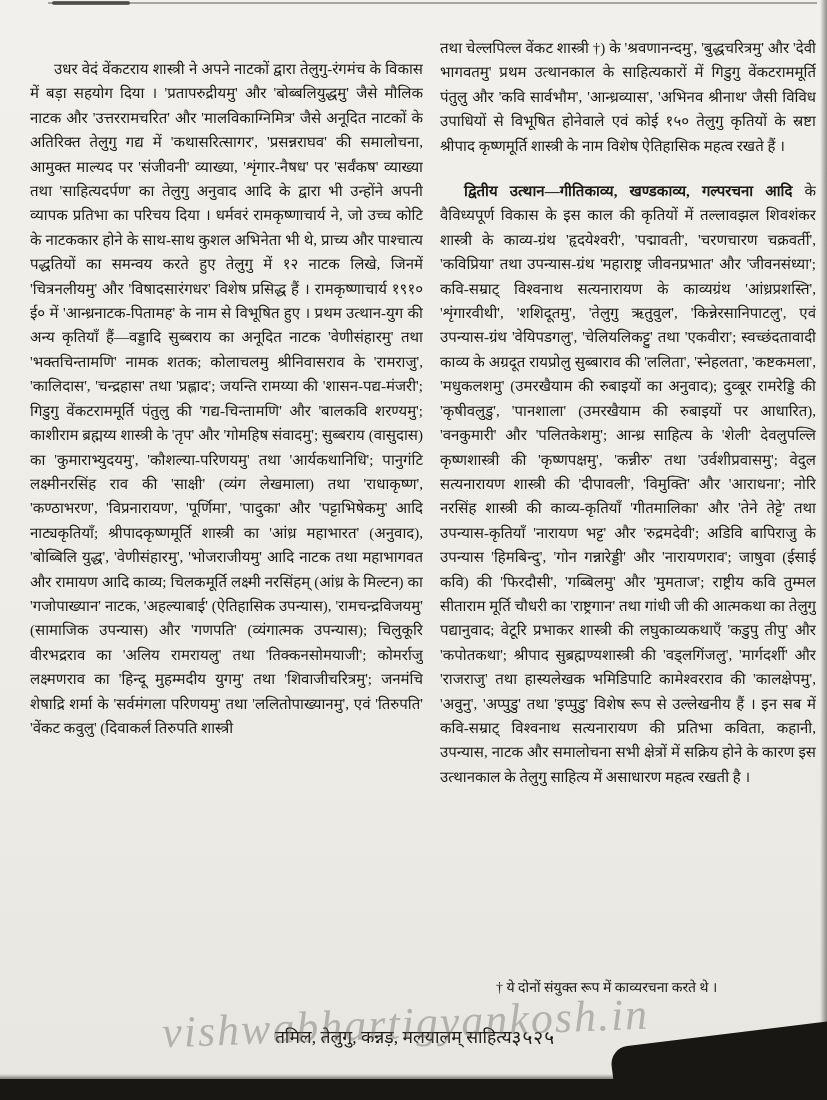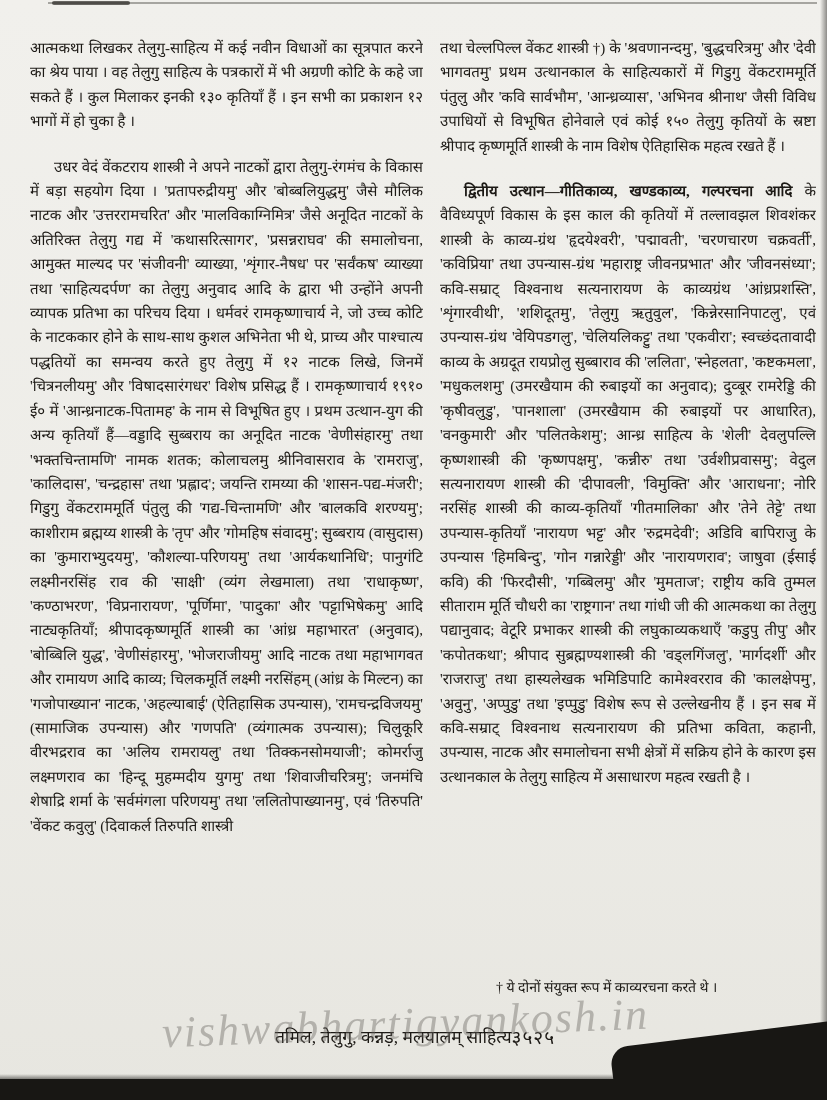--- a/index.html
+++ b/index.html
@@ -55,21 +55,20 @@
 <div class="page">
 
   <div class="edge-top"></div>
   <div class="edge-top-blob"></div>
   <div class="edge-right"></div>
   <div class="corner-dark"></div>
   <div class="band-bottom-soft"></div>
   <div class="band-bottom"></div>
 
   <div class="col col-left">
-    <p>आत्मकथा लिखकर तेलुगु-साहित्य में कई नवीन विधाओं का सूत्रपात करने का श्रेय पाया । वह तेलुगु साहित्य के पत्रकारों में भी अग्रणी कोटि के कहे जा सकते हैं । कुल मिलाकर इनकी १३० कृतियाँ हैं । इन सभी का प्रकाशन १२ भागों में हो चुका है ।</p>
     <p class="indent">उधर वेदं वेंकटराय शास्त्री ने अपने नाटकों द्वारा तेलुगु-रंगमंच के विकास में बड़ा सहयोग दिया । 'प्रतापरुद्रीयमु' और 'बोब्बलियुद्धमु' जैसे मौलिक नाटक और 'उत्तररामचरित' और 'मालविकाग्निमित्र' जैसे अनूदित नाटकों के अतिरिक्त तेलुगु गद्य में 'कथासरित्सागर', 'प्रसन्नराघव' की समालोचना, आमुक्त माल्यद पर 'संजीवनी' व्याख्या, 'शृंगार-नैषध' पर 'सर्वंकष' व्याख्या तथा 'साहित्यदर्पण' का तेलुगु अनुवाद आदि के द्वारा भी उन्होंने अपनी व्यापक प्रतिभा का परिचय दिया । धर्मवरं रामकृष्णाचार्य ने, जो उच्च कोटि के नाटककार होने के साथ-साथ कुशल अभिनेता भी थे, प्राच्य और पाश्चात्य पद्धतियों का समन्वय करते हुए तेलुगु में १२ नाटक लिखे, जिनमें 'चित्रनलीयमु' और 'विषादसारंगधर' विशेष प्रसिद्ध हैं । रामकृष्णाचार्य १९१० ई० में 'आन्ध्रनाटक-पितामह' के नाम से विभूषित हुए । प्रथम उत्थान-युग की अन्य कृतियाँ हैं—वड्डादि सुब्बराय का अनूदित नाटक 'वेणीसंहारमु' तथा 'भक्तचिन्तामणि' नामक शतक; कोलाचलमु श्रीनिवासराव के 'रामराजु', 'कालिदास', 'चन्द्रहास' तथा 'प्रह्लाद'; जयन्ति रामय्या की 'शासन-पद्य-मंजरी'; गिडुगु वेंकटराममूर्ति पंतुलु की 'गद्य-चिन्तामणि' और 'बालकवि शरण्यमु'; काशीराम ब्रह्मय्य शास्त्री के 'तृप' और 'गोमहिष संवादमु'; सुब्बराय (वासुदास) का 'कुमाराभ्युदयमु', 'कौशल्या-परिणयमु' तथा 'आर्यकथानिधि'; पानुगंटि लक्ष्मीनरसिंह राव की 'साक्षी' (व्यंग लेखमाला) तथा 'राधाकृष्ण', 'कण्ठाभरण', 'विप्रनारायण', 'पूर्णिमा', 'पादुका' और 'पट्टाभिषेकमु' आदि नाट्यकृतियाँ; श्रीपादकृष्णमूर्ति शास्त्री का 'आंध्र महाभारत' (अनुवाद), 'बोब्बिलि युद्ध', 'वेणीसंहारमु', 'भोजराजीयमु' आदि नाटक तथा महाभागवत और रामायण आदि काव्य; चिलकमूर्ति लक्ष्मी नरसिंहम् (आंध्र के मिल्टन) का 'गजोपाख्यान' नाटक, 'अहल्याबाई' (ऐतिहासिक उपन्यास), 'रामचन्द्रविजयमु' (सामाजिक उपन्यास) और 'गणपति' (व्यंगात्मक उपन्यास); चिलुकूरि वीरभद्रराव का 'अलिय रामरायलु' तथा 'तिक्कनसोमयाजी'; कोमर्राजु लक्ष्मणराव का 'हिन्दू मुहम्मदीय युगमु' तथा 'शिवाजीचरित्रमु'; जनमंचि शेषाद्रि शर्मा के 'सर्वमंगला परिणयमु' तथा 'ललितोपाख्यानमु', एवं 'तिरुपति' 'वेंकट कवुलु' (दिवाकर्ल तिरुपति शास्त्री</p>
   </div>
 
   <div class="col col-right">
     <p>तथा चेल्लपिल्ल वेंकट शास्त्री †) के 'श्रवणानन्दमु', 'बुद्धचरित्रमु' और 'देवी भागवतमु' प्रथम उत्थानकाल के साहित्यकारों में गिडुगु वेंकटराममूर्ति पंतुलु और 'कवि सार्वभौम', 'आन्ध्रव्यास', 'अभिनव श्रीनाथ' जैसी विविध उपाधियों से विभूषित होनेवाले एवं कोई १५० तेलुगु कृतियों के स्रष्टा श्रीपाद कृष्णमूर्ति शास्त्री के नाम विशेष ऐतिहासिक महत्व रखते हैं ।</p>
     <p class="indent">
       <span class="lead">द्वितीय उत्थान—गीतिकाव्य, खण्डकाव्य, गल्परचना आदि</span><span> के वैविध्यपूर्ण विकास के इस काल की कृतियों में तल्लावझल शिवशंकर शास्त्री के काव्य-ग्रंथ 'हृदयेश्वरी', 'पद्मावती', 'चरणचारण चक्रवर्ती', 'कविप्रिया' तथा उपन्यास-ग्रंथ 'महाराष्ट्र जीवनप्रभात' और 'जीवनसंध्या'; कवि-सम्राट् विश्वनाथ सत्यनारायण के काव्यग्रंथ 'आंध्रप्रशस्ति', 'शृंगारवीथी', 'शशिदूतमु', 'तेलुगु ऋतुवुल', 'किन्नेरसानिपाटलु', एवं उपन्यास-ग्रंथ 'वेयिपडगलु', 'चेलियलिकट्टु' तथा 'एकवीरा'; स्वच्छंदतावादी काव्य के अग्रदूत रायप्रोलु सुब्बाराव की 'ललिता', 'स्नेहलता', 'कष्टकमला', 'मधुकलशमु' (उमरखैयाम की रुबाइयों का अनुवाद); दुव्बूर रामरेड्डि की 'कृषीवलुडु', 'पानशाला' (उमरखैयाम की रुबाइयों पर आधारित), 'वनकुमारी' और 'पलितकेशमु'; आन्ध्र साहित्य के 'शेली' देवलुपल्लि कृष्णशास्त्री की 'कृष्णपक्षमु', 'कन्नीरु' तथा 'उर्वशीप्रवासमु'; वेदुल सत्यनारायण शास्त्री की 'दीपावली', 'विमुक्ति' और 'आराधना'; नोरि नरसिंह शास्त्री की काव्य-कृतियाँ 'गीतमालिका' और 'तेने तेट्टे' तथा उपन्यास-कृतियाँ 'नारायण भट्ट' और 'रुद्रमदेवी'; अडिवि बापिराजु के उपन्यास 'हिमबिन्दु', 'गोन गन्नारेड्डी' और 'नारायणराव'; जाषुवा (ईसाई कवि) की 'फिरदौसी', 'गब्बिलमु' और 'मुमताज'; राष्ट्रीय कवि तुम्मल सीताराम मूर्ति चौधरी का 'राष्ट्रगान' तथा गांधी जी की आत्मकथा का तेलुगु पद्यानुवाद; वेटूरि प्रभाकर शास्त्री की लघुकाव्यकथाएँ 'कडुपु तीपु' और 'कपोतकथा'; श्रीपाद सुब्रह्मण्यशास्त्री की 'वड्लगिंजलु', 'मार्गदर्शी' और 'राजराजु' तथा हास्यलेखक भमिडिपाटि कामेश्वरराव की 'कालक्षेपमु', 'अवुनु', 'अप्पुडु' तथा 'इप्पुडु' विशेष रूप से उल्लेखनीय हैं । इन सब में कवि-सम्राट् विश्वनाथ सत्यनारायण की प्रतिभा कविता, कहानी, उपन्यास, नाटक और समालोचना सभी क्षेत्रों में सक्रिय होने के कारण इस उत्थानकाल के तेलुगु साहित्य में असाधारण महत्व रखती है ।</span>
     </p>
   </div>
 

